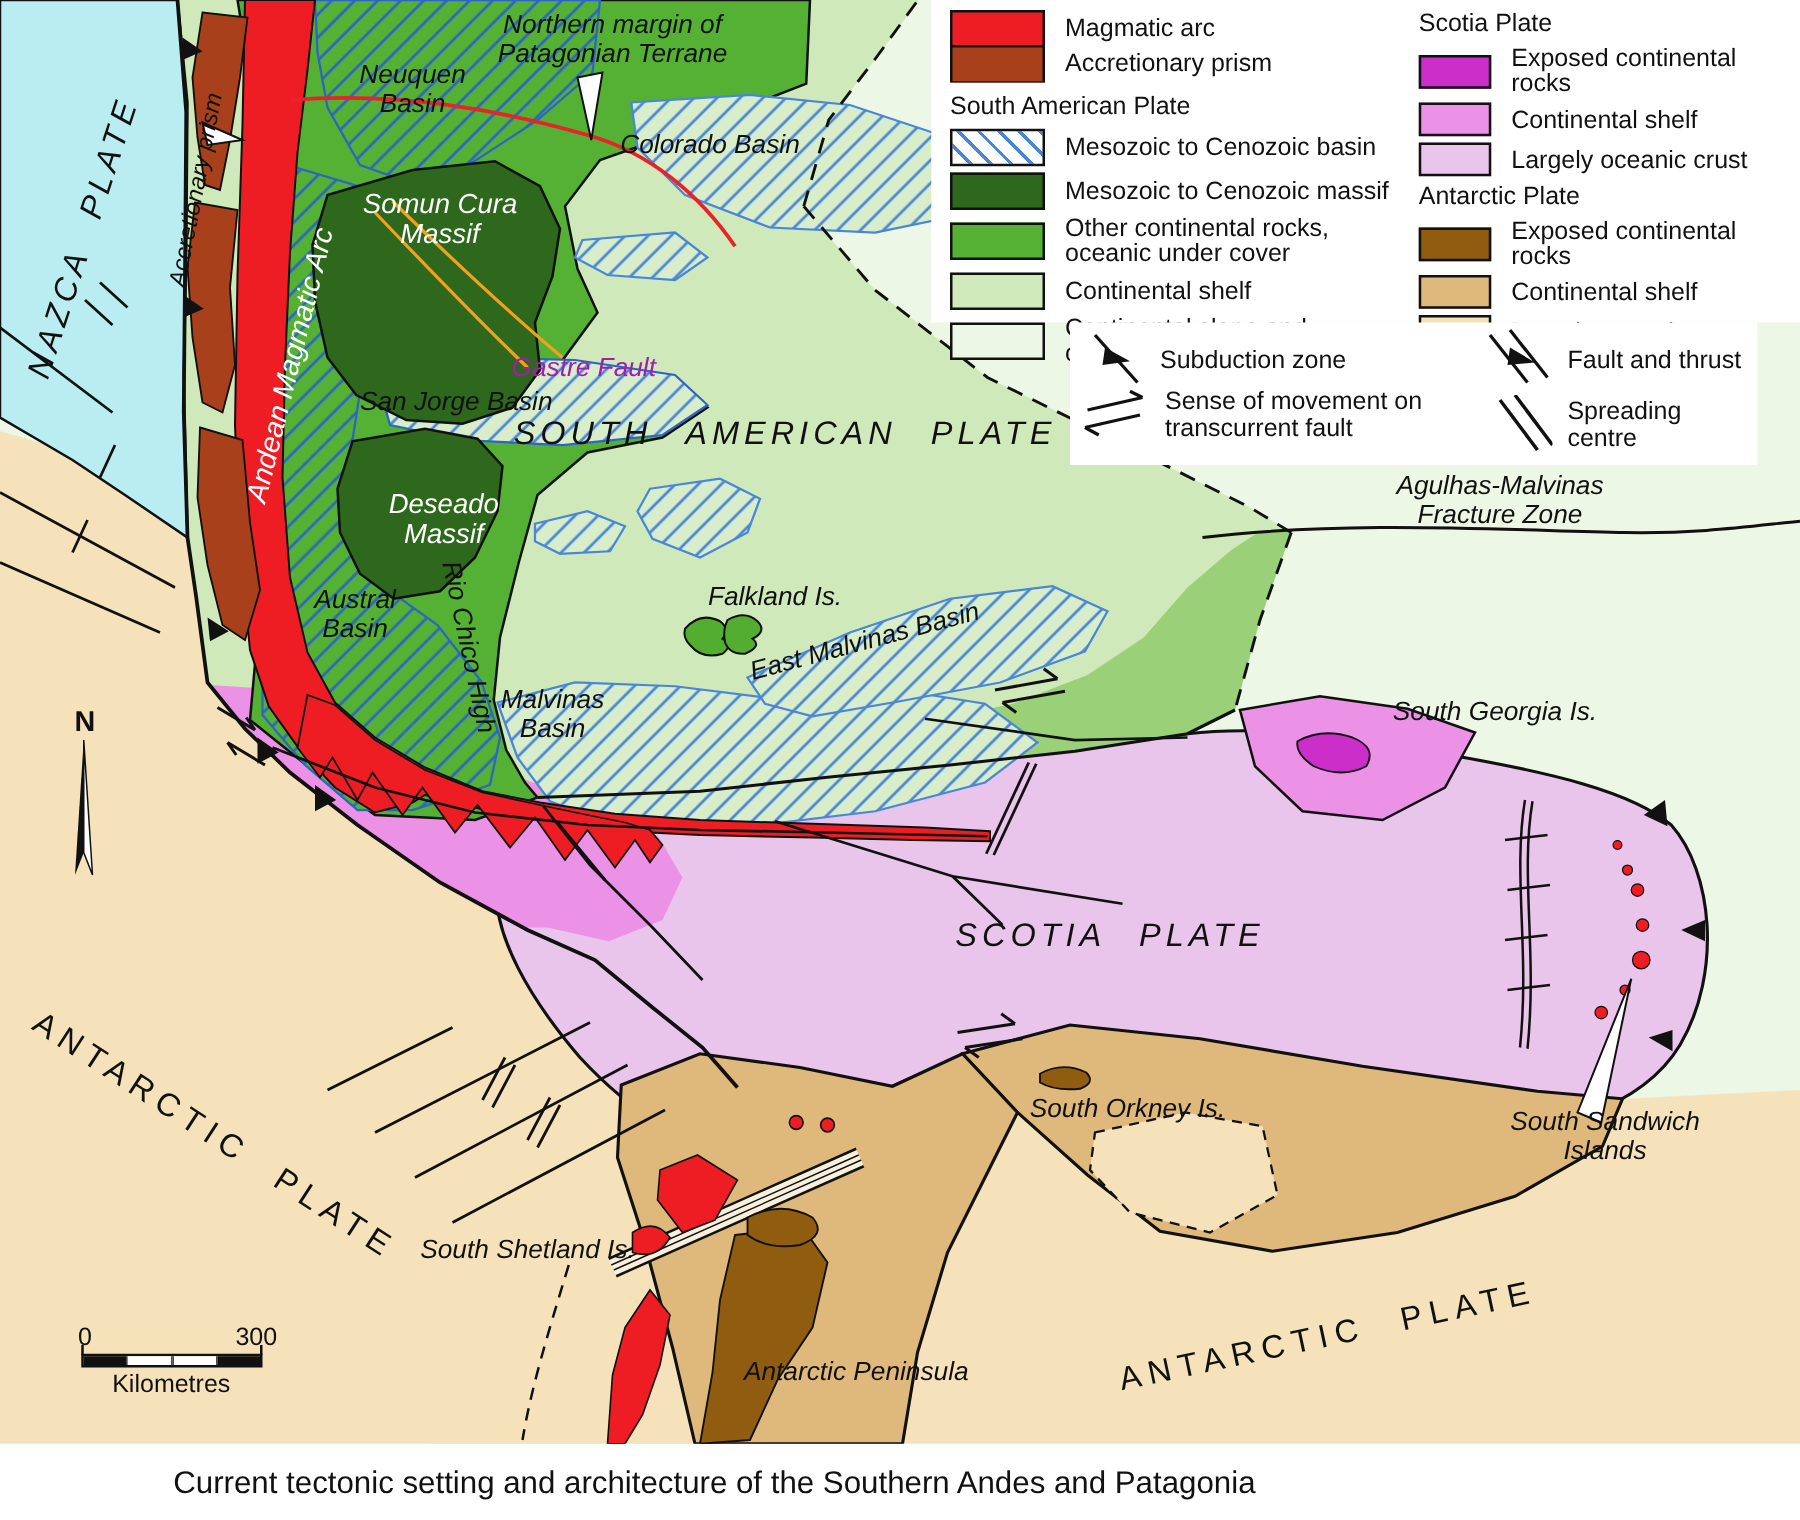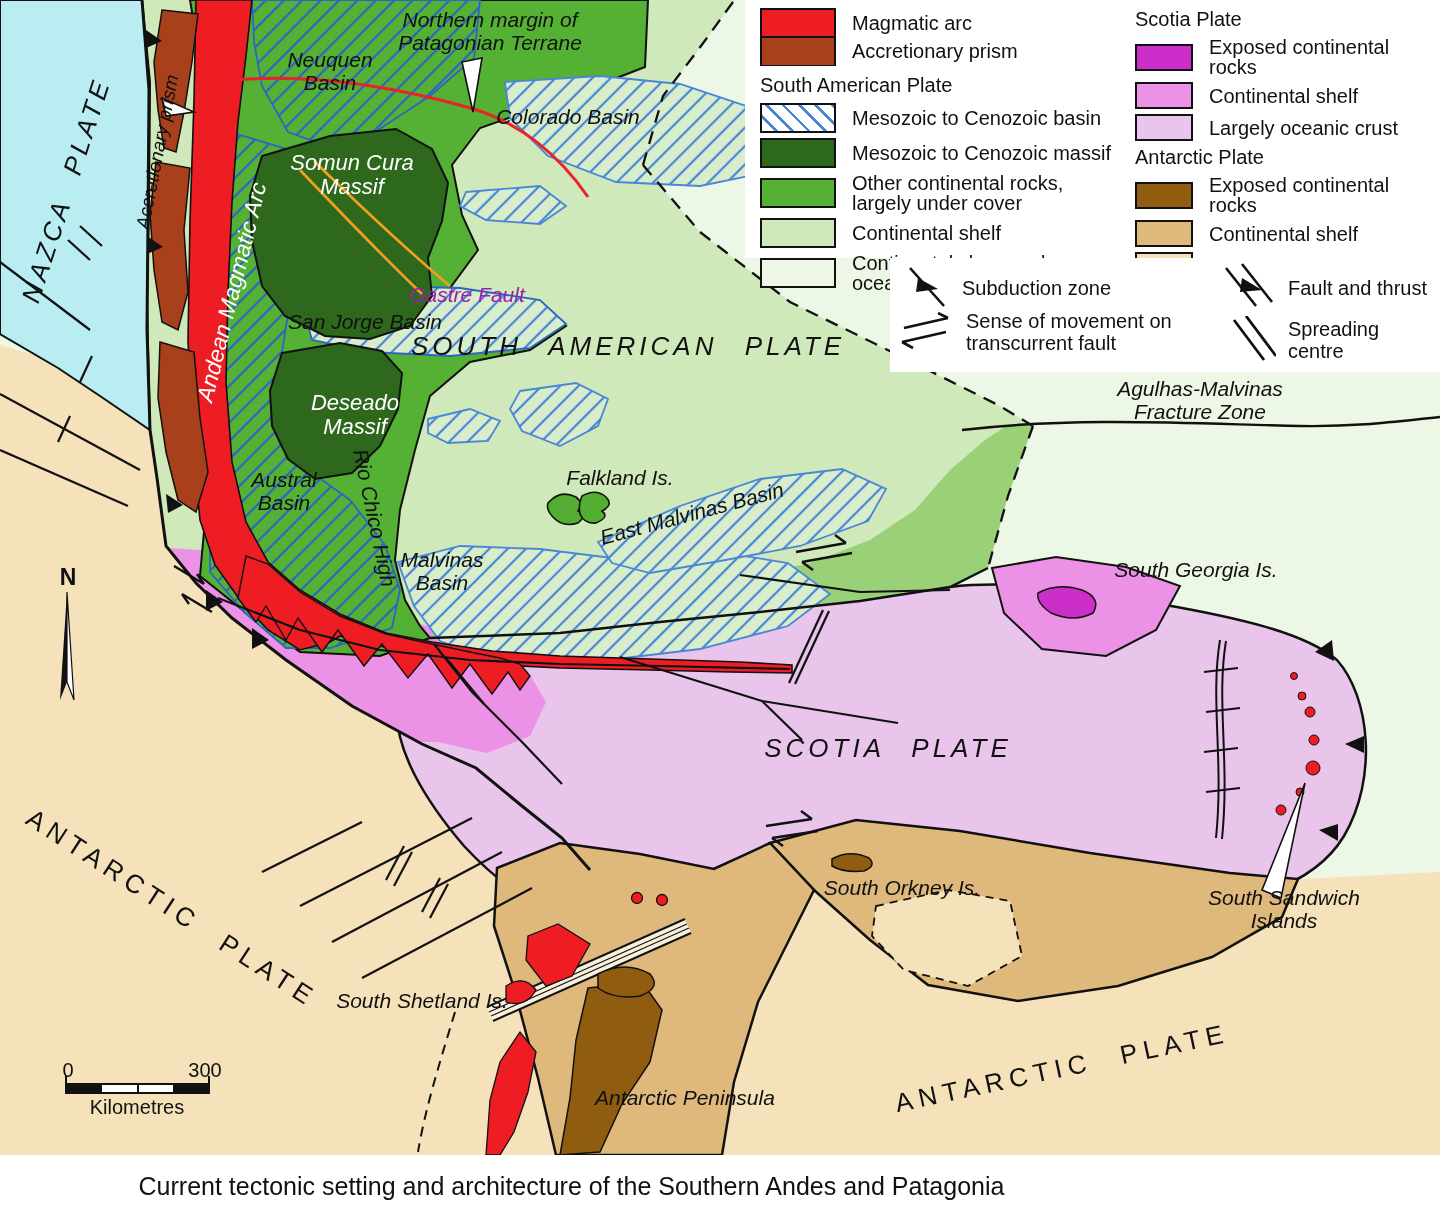--- a/index.html
+++ b/index.html
@@ -12,21 +12,21 @@
        font-size:21px;pointer-events:none;}
   .lbl.wht{color:#ffffff;}
   .lbl.orange{color:#a21caf;}
   .plate{font-size:26px;letter-spacing:4px;word-spacing:16px;}
   .plate.upright{font-style:normal;letter-spacing:6px;}
   .small{font-size:19px;}
   .compass-n{font-style:normal;font-size:23px;font-weight:bold;}
   
   .legendbox{position:absolute;background:#ffffff;}
   #legend-main{left:745px;top:0;width:695px;height:258px;}
-  #legend-symbols{left:890px;top:258px;width:550px;height:114px;}
+  #legend-symbols{left:856px;top:258px;width:550px;height:114px;}
   .leg-col{position:absolute;top:6px;}
   .leg-row{display:flex;align-items:center;margin:0 0 5px 0;}
   .swatch{width:76px;height:30px;border:2px solid #111;flex:0 0 auto;
           box-sizing:border-box;background:#fff;}
   .swatch.sm{width:58px;height:27px;}
   .swatch.hatched{background:repeating-linear-gradient(45deg,#ffffff 0 9px,#4a86d8 9px 11.5px);}
   .leg-label{margin-left:16px;font-size:20px;color:#111;line-height:1.0;white-space:pre-line;}
   .leg-title{font-size:20px;color:#111;margin:4px 0 6px 0;}
   .stack{margin-bottom:8px;}
   .stack .swatch{border-bottom-width:1px;}
@@ -310,21 +310,21 @@
         <span class="swatch hatched"></span>
         <span class="leg-label">Mesozoic to Cenozoic basin</span>
       </div>
       <div class="leg-row">
         <span class="swatch" style="background: rgb(46, 104, 28);"></span>
         <span class="leg-label">Mesozoic to Cenozoic massif</span>
       </div>
       <div class="leg-row">
         <span class="swatch" style="background: rgb(85, 177, 52);"></span>
         <span class="leg-label">Other continental rocks,
-  largely under cover</span>
+  oceanic under cover</span>
       </div>
       <div class="leg-row">
         <span class="swatch" style="background: rgb(207, 233, 186);"></span>
         <span class="leg-label">Continental shelf</span>
       </div>
       <div class="leg-row">
         <span class="swatch" style="background: rgb(237, 247, 229);"></span>
         <span class="leg-label">Continental slope and
   oceanic crust</span>
       </div>

